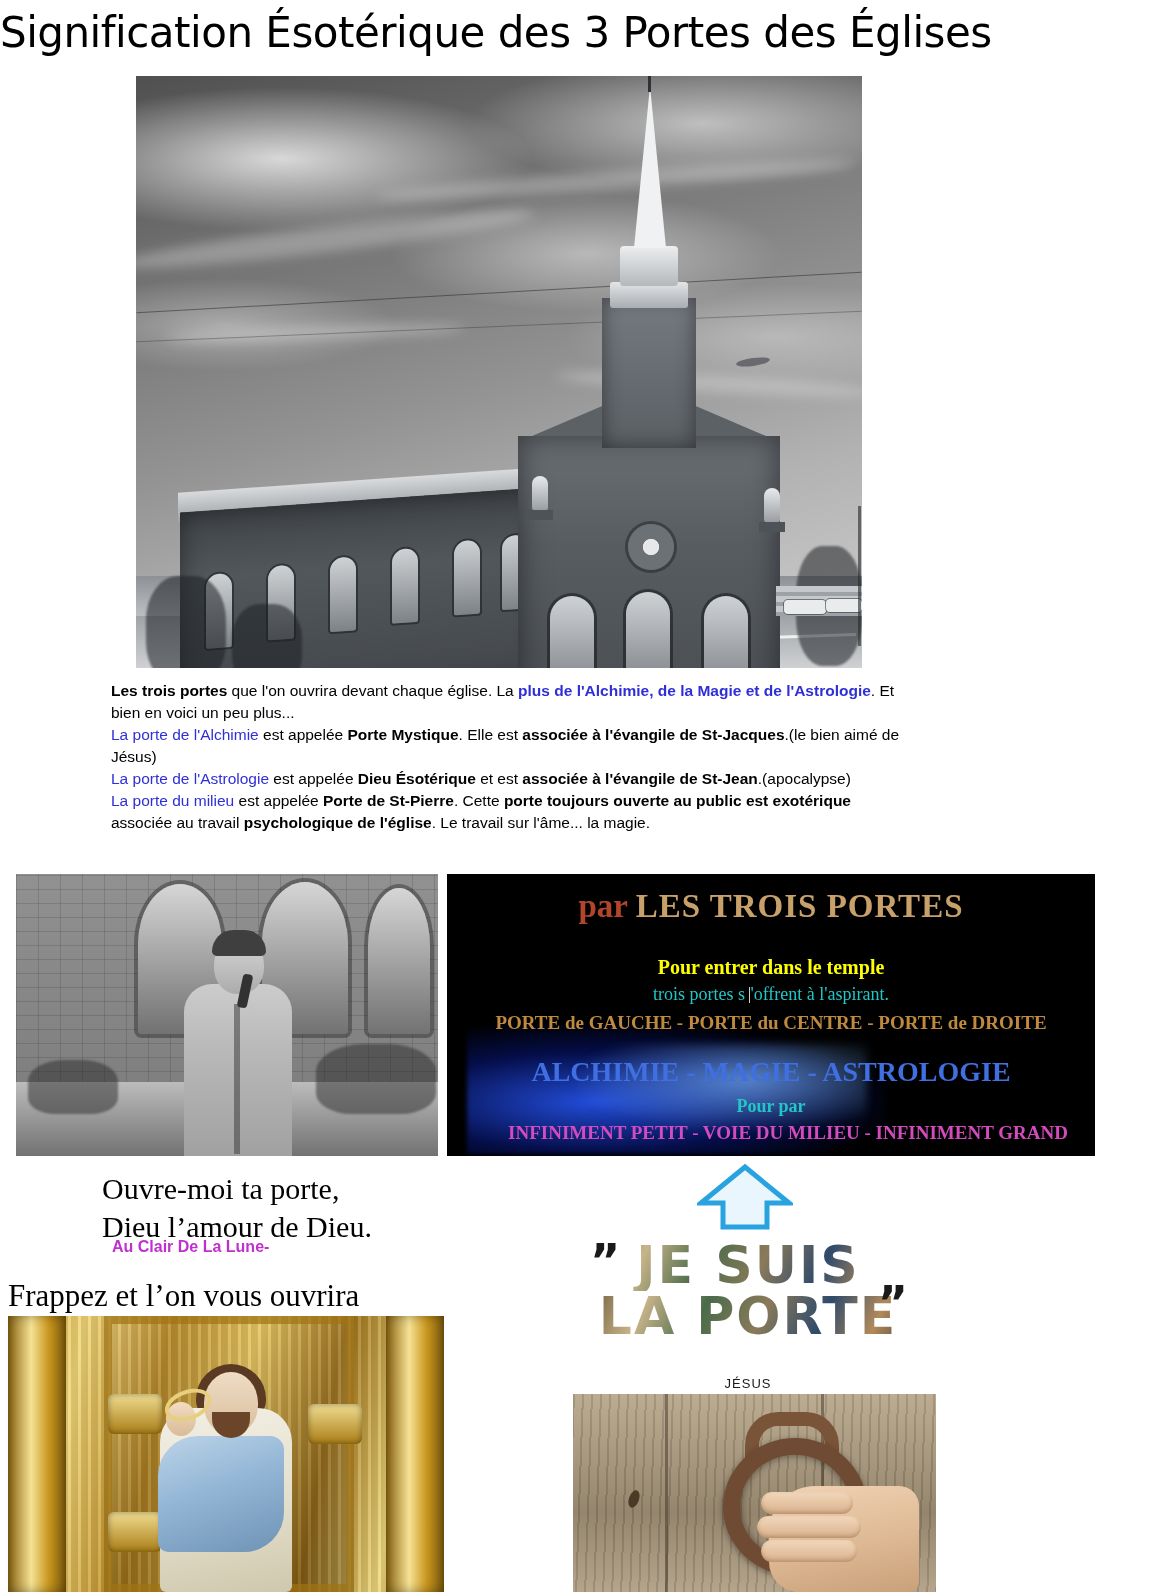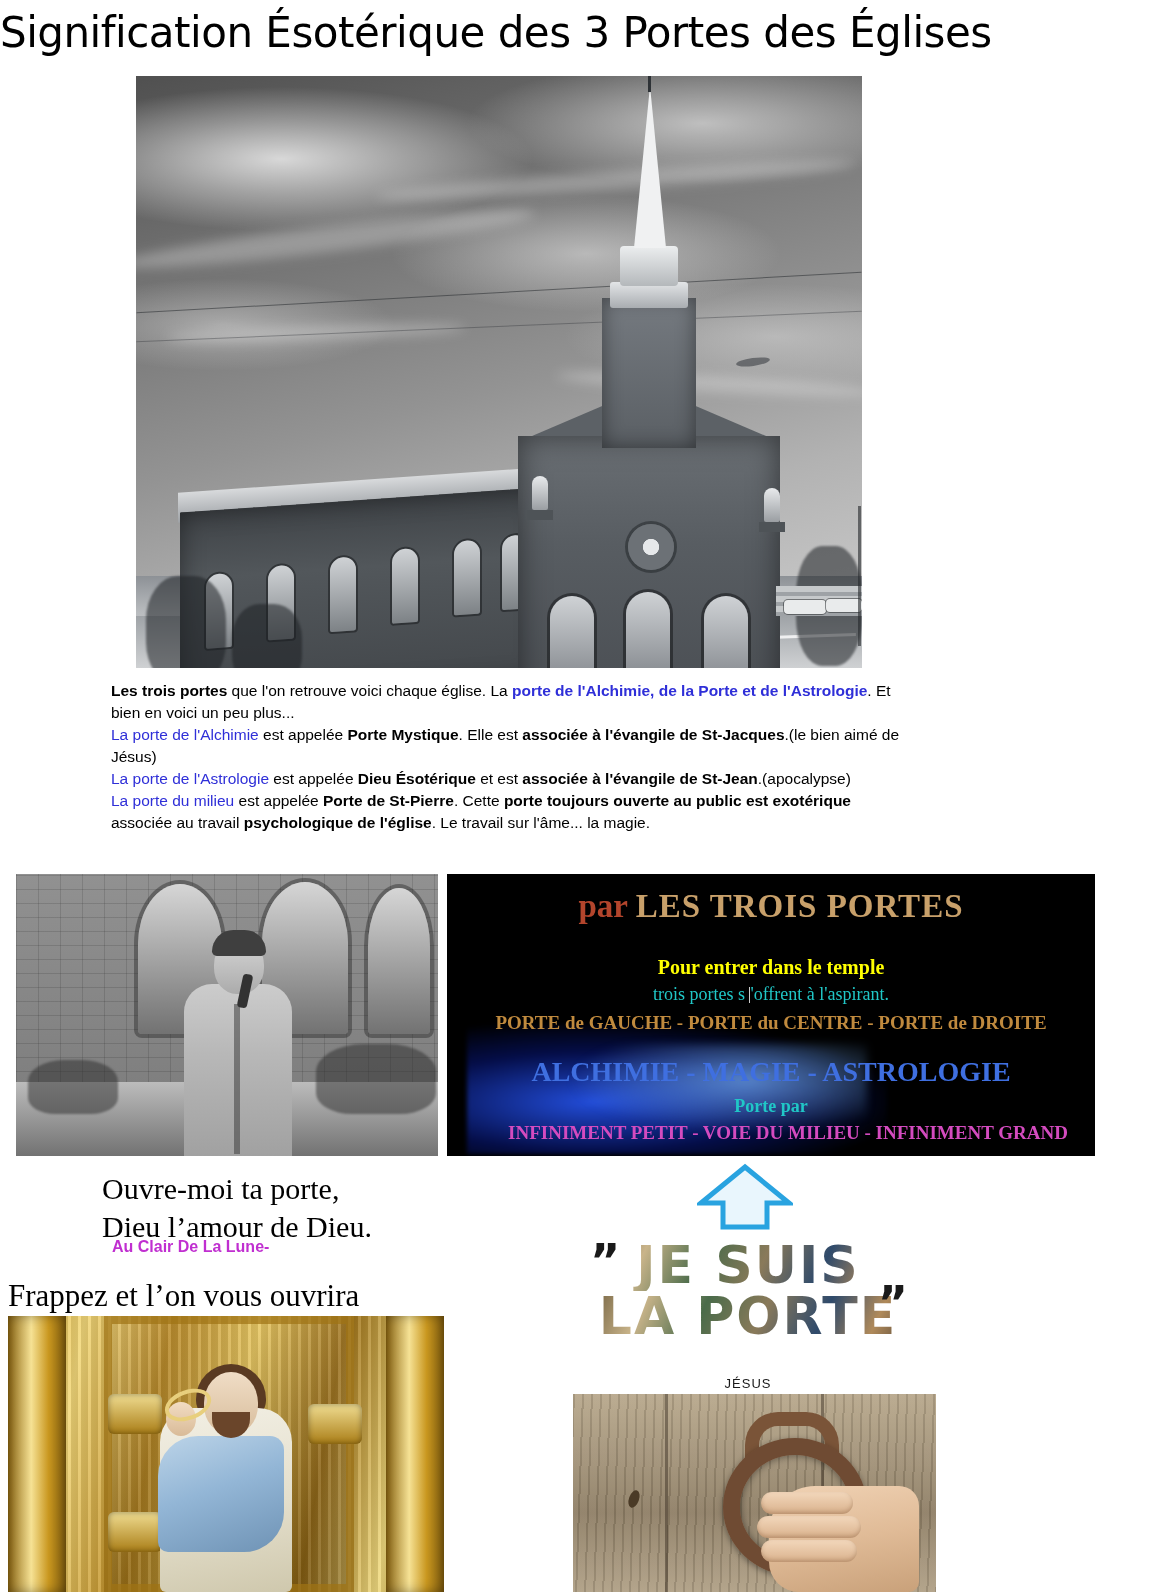--- a/index.html
+++ b/index.html
@@ -591,21 +591,21 @@
   <div class="tree" style="left:96px;  top:528px; width:70px;  height:86px;  border-radius:40%;"></div>
   <div class="tree" style="left:660px; top:470px; width:66px;  height:120px; border-radius:40%;"></div>
   <div class="steps"></div>
   <div class="car" style="left:648px; bottom:54px; width:42px; height:14px;"></div>
   <div class="car" style="left:690px; bottom:56px; width:36px; height:13px;"></div>
   <div class="pole" style="left:722px; top:430px; height:140px;"></div>
 </div>
 
 <div class="text-block">
   <p>
-    <span class="bold">Les trois portes</span><span> que l'on retrouve voici chaque église. La </span><span class="blue-b">porte de l'Alchimie, de la Porte et de l'Astrologie</span><span>. Et bien en voici un peu plus...</span>
+    <span class="bold">Les trois portes</span><span> que l'on ouvrira devant chaque église. La </span><span class="blue-b">plus de l'Alchimie, de la Magie et de l'Astrologie</span><span>. Et bien en voici un peu plus...</span>
   </p>
   <p>
     <span class="blue">La porte de l'Alchimie</span><span> est appelée </span><span class="bold">Porte Mystique</span><span>. Elle est </span><span class="bold">associée à l'évangile de St-Jacques</span><span>.(le bien aimé de Jésus)</span>
   </p>
   <p>
     <span class="blue">La porte de l'Astrologie</span><span> est appelée </span><span class="bold">Dieu Ésotérique</span><span> et est </span><span class="bold">associée à l'évangile de St-Jean</span><span>.(apocalypse)</span>
   </p>
   <p>
     <span class="blue">La porte du milieu</span><span> est appelée </span><span class="bold">Porte de St-Pierre</span><span>. Cette </span><span class="bold">porte toujours ouverte au public est exotérique</span><span> associée au travail </span><span class="bold">psychologique de l'église</span><span>. Le travail sur l'âme... la magie.</span>
   </p>
@@ -633,21 +633,21 @@
   <h1>
     <span class="par">par</span>
     <span class="ltp">LES TROIS PORTES</span>
   </h1>
   <div class="line-yellow">Pour entrer dans le temple</div>
   <div class="line-cyan">
     <span>trois portes s</span>
   <span class="cursor"></span><span>'offrent à l'aspirant.</span></div>
   <div class="line-portes">PORTE de GAUCHE  -  PORTE du CENTRE  -  PORTE de DROITE</div>
   <div class="line-trio">ALCHIMIE  -  MAGIE  -  ASTROLOGIE</div>
-  <div class="line-voie">Porte par</div>
+  <div class="line-voie">Pour par</div>
   <div class="line-inf">INFINIMENT PETIT - VOIE DU MILIEU - INFINIMENT GRAND</div>
 </div>
 
 <div class="arrow-up">
   <svg width="96" height="68" viewBox="0 0 96 68">
     <polygon points="48,4 92,40 70,40 70,64 26,64 26,40 4,40" fill="#e9f6fd" stroke="#29a3e0" stroke-width="5"></polygon>
   </svg>
 </div>
 
 <div class="ouvre">

